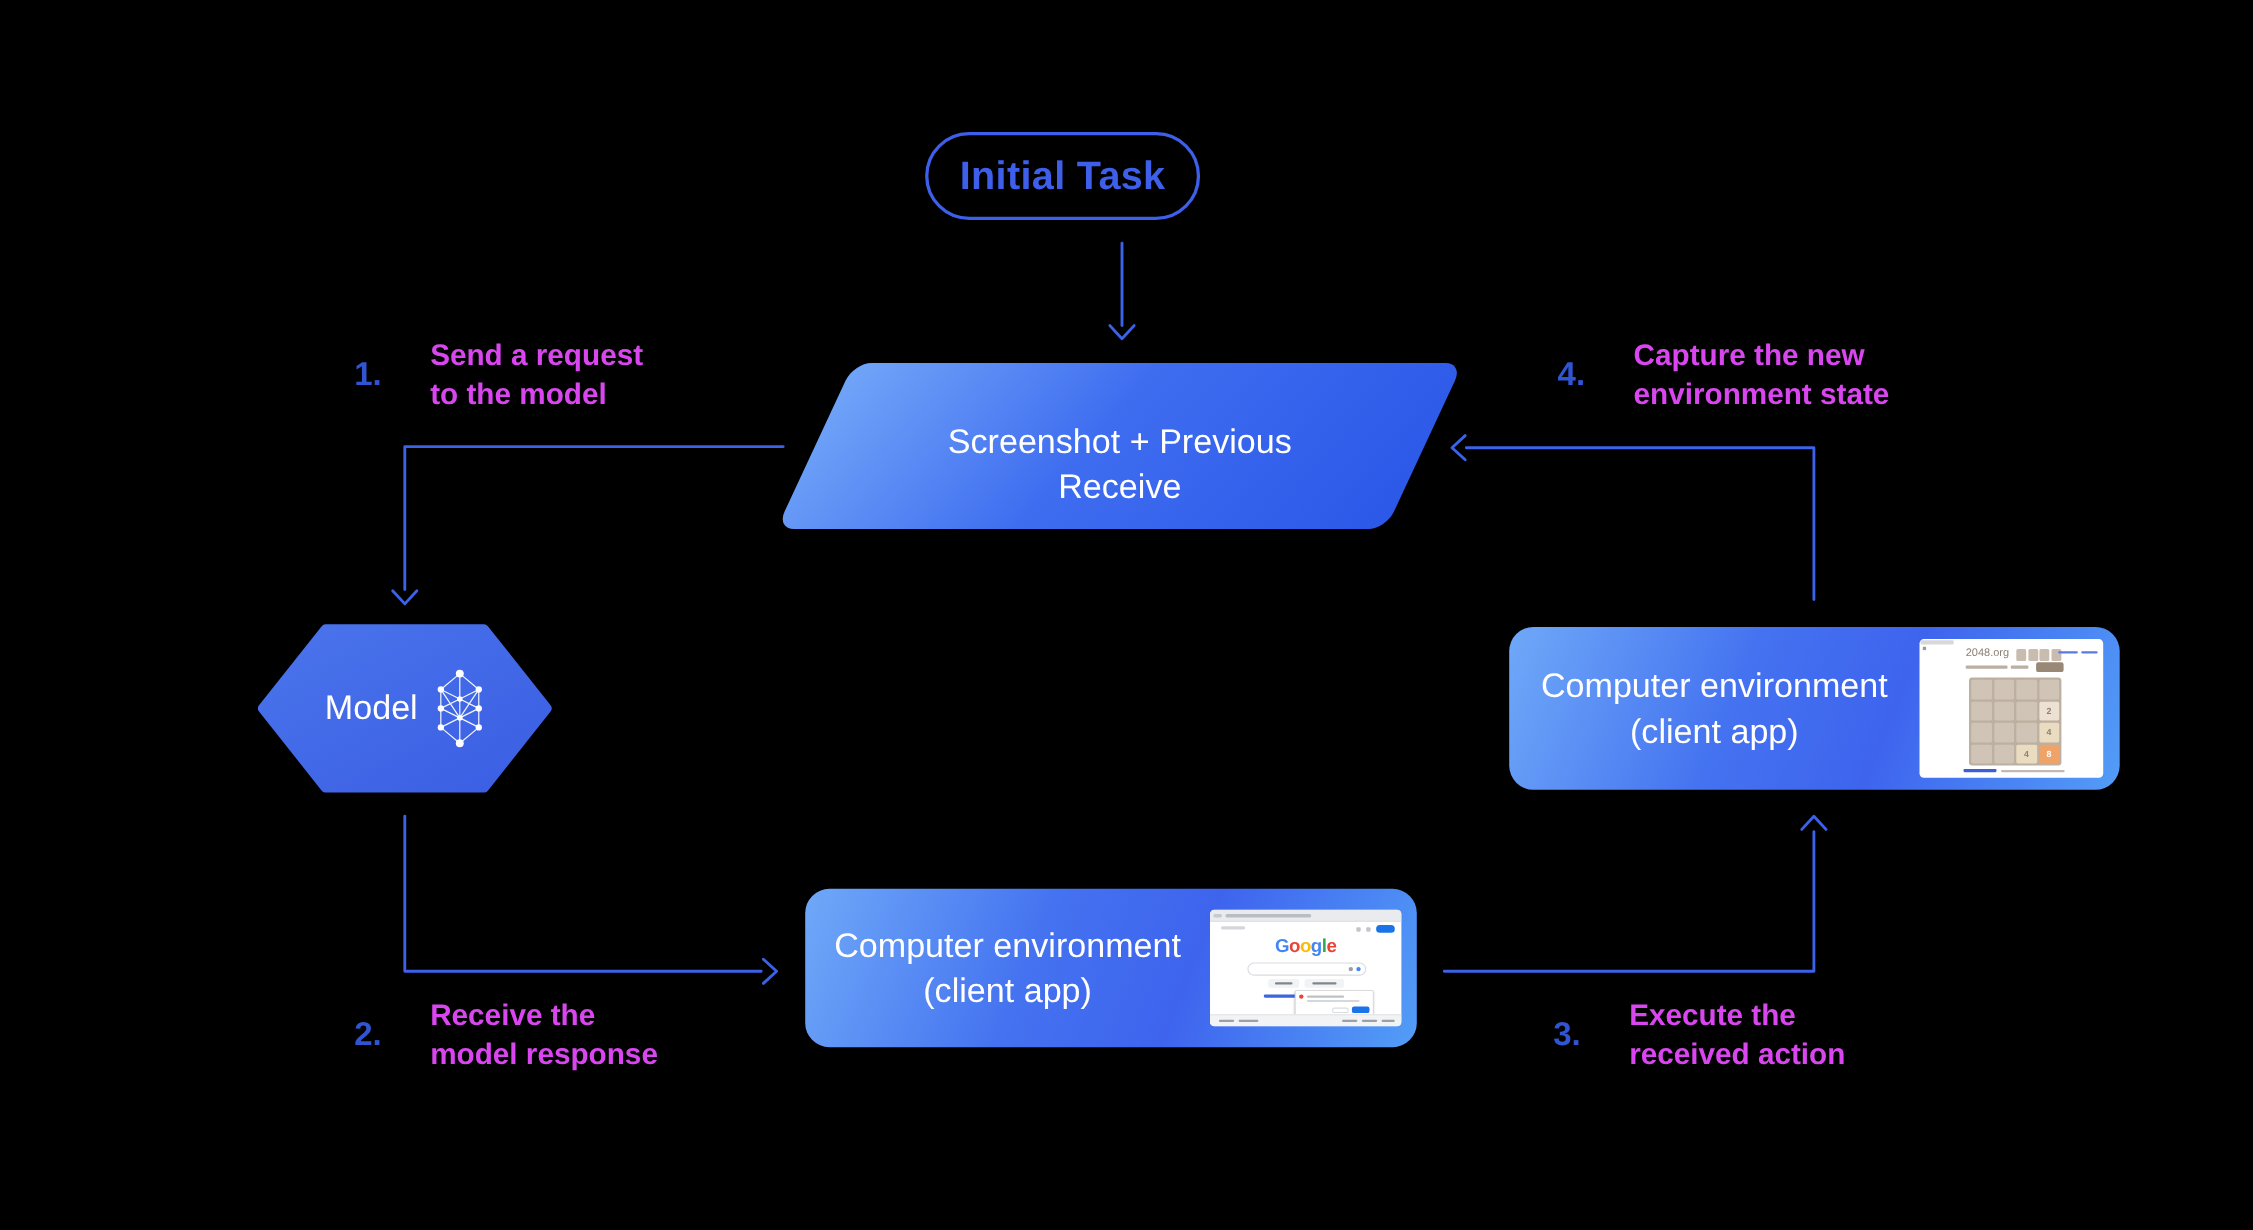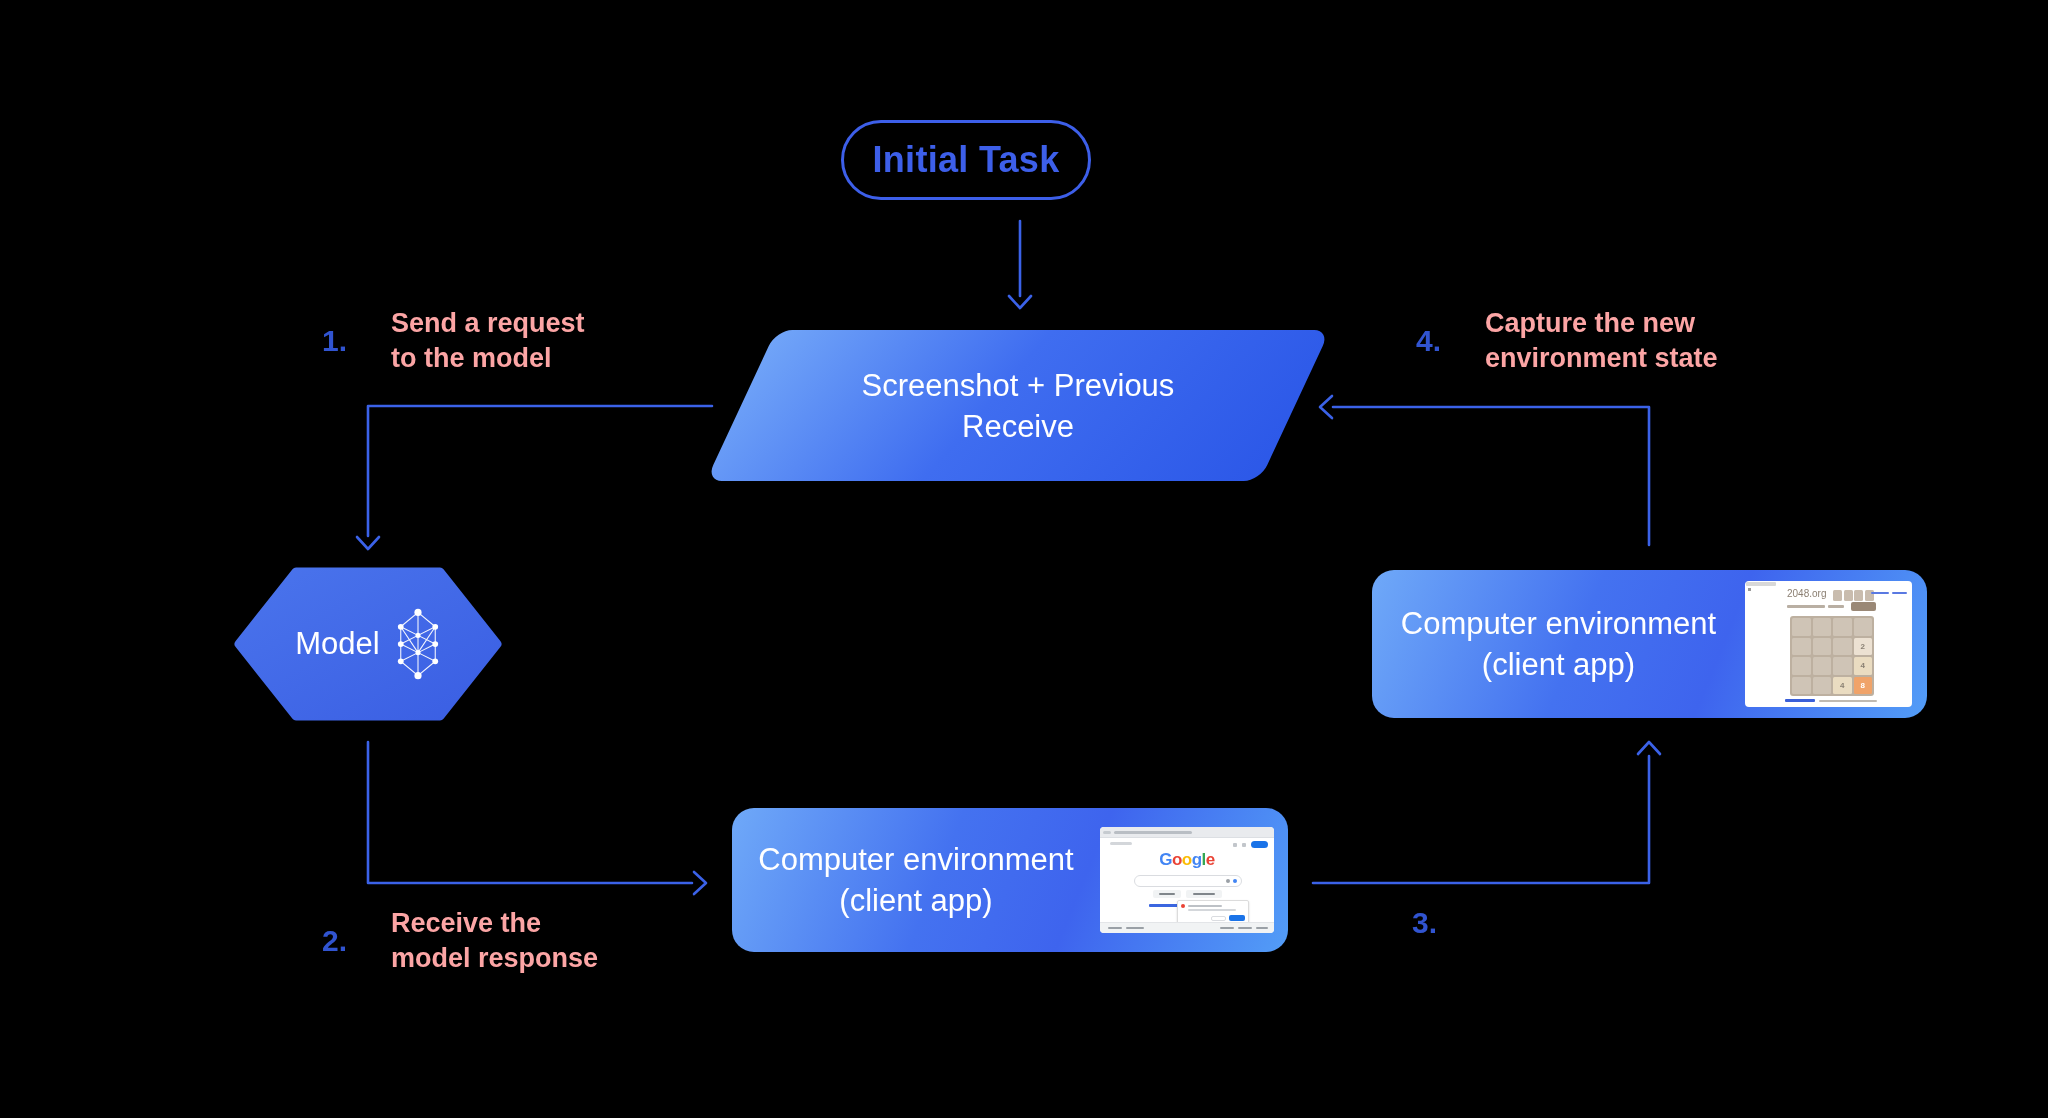--- a/index.html
+++ b/index.html
@@ -18,37 +18,37 @@
     color:#3D5FE9;font-size:36px;font-weight:700;letter-spacing:.3px;
   }
 
   
   .para-shape{
     position:absolute;left:741px;top:330px;width:554px;height:151px;border-radius:16px;
     transform:skewX(-25deg);
     background:linear-gradient(112deg,#71A5F8 0%,#3F6DF0 45%,#2C58E8 100%);
   }
   .para-text{
-    position:absolute;left:741px;top:330px;width:554px;height:151px;
+    position:absolute;left:741px;top:346px;width:554px;height:151px;
     display:flex;flex-direction:column;align-items:center;justify-content:center;
     color:#fff;font-size:31px;line-height:41px;font-weight:400;text-align:left;
   }
 
   
   .hex-wrap{position:absolute;left:234px;top:567px;width:268px;height:154px;}
   .hex-content{
     position:absolute;left:234px;top:567px;width:268px;height:154px;
     display:flex;align-items:center;justify-content:center;gap:15px;color:#fff;
   }
   .hex-content .hex-label{font-size:31px;font-weight:400;}
 
   
   .step{position:absolute;display:flex;align-items:center;gap:44px;}
   .step .num{font-size:30px;font-weight:600;color:#3154D0;}
-  .step .lines{font-size:27px;font-weight:600;line-height:35px;color:#fca5a5;}
+  .step .lines{font-size:27px;font-weight:600;line-height:35px;color:#d946ef;}
 
   
   .env-box{
     position:absolute;border-radius:22px;display:flex;align-items:center;
     background:linear-gradient(112deg,#6FA9F8 0%,#4472F0 38%,#3E64EE 62%,#539DF7 100%);
   }
   .env-label{flex:1;text-align:center;color:#fff;font-size:31px;line-height:41px;font-weight:400;}
   .thumb{position:relative;background:#fff;border-radius:4px;overflow:hidden;flex:none;}
   .thumb-inner{position:absolute;inset:0;filter:blur(0.45px);}
 
@@ -199,20 +199,24 @@
   </div>
   <div class="step" style="left:322px;top:906px;">
     <span class="num">2.</span>
     <span class="lines">
       <span>Receive the</span><br>
       <span>model response</span>
     </span>
   </div>
   <div class="step" style="left:1412px;top:906px;">
     <span class="num">3.</span>
+    <span class="lines">
+      <span>Execute the</span><br>
+      <span>received action</span>
+    </span>
   </div>
   <div class="step" style="left:1416px;top:306px;">
     <span class="num">4.</span>
     <span class="lines">
       <span>Capture the new</span><br>
       <span>environment state</span>
     </span>
   </div>
 
   <div class="env-box" style="left:732px;top:808px;width:556px;height:144px;">

